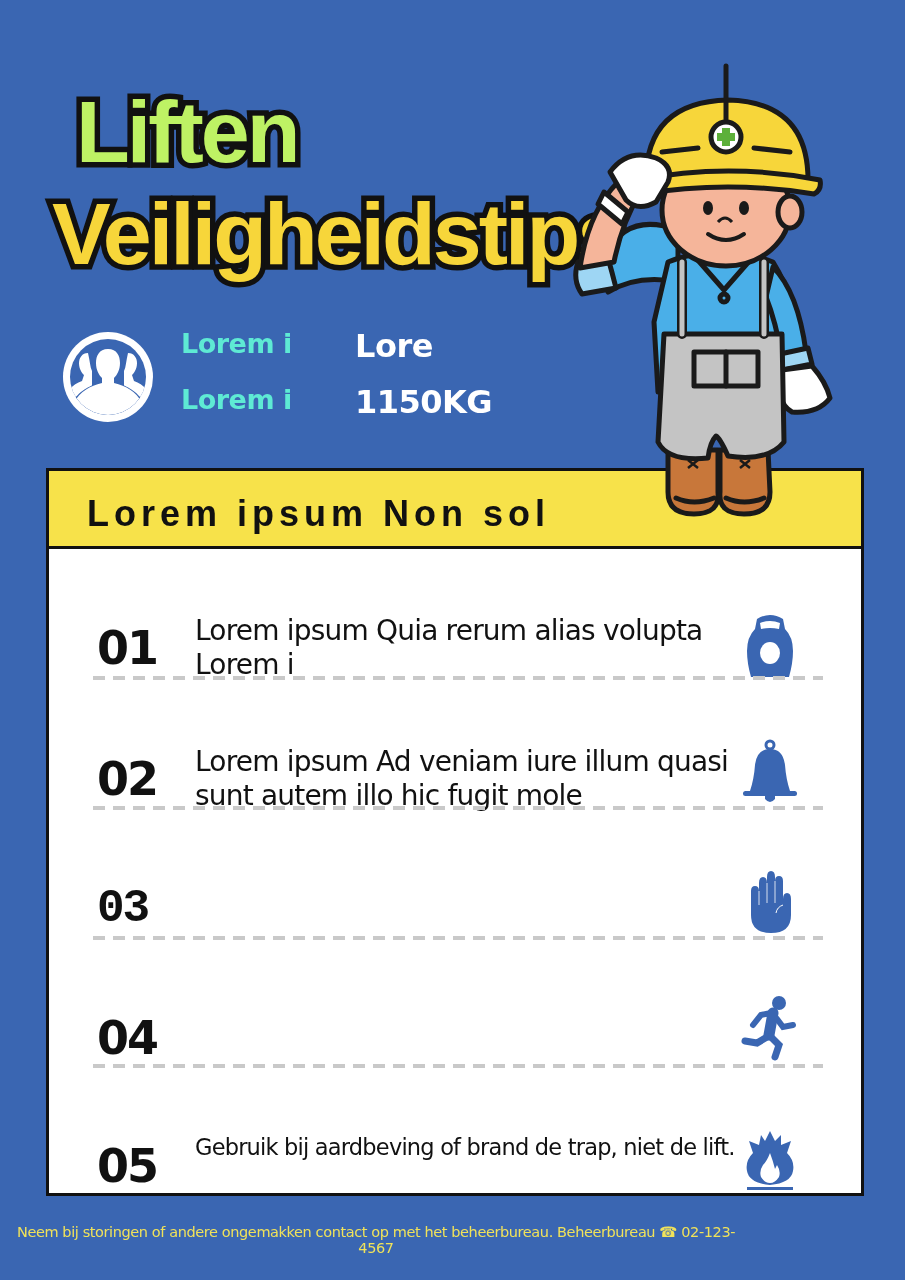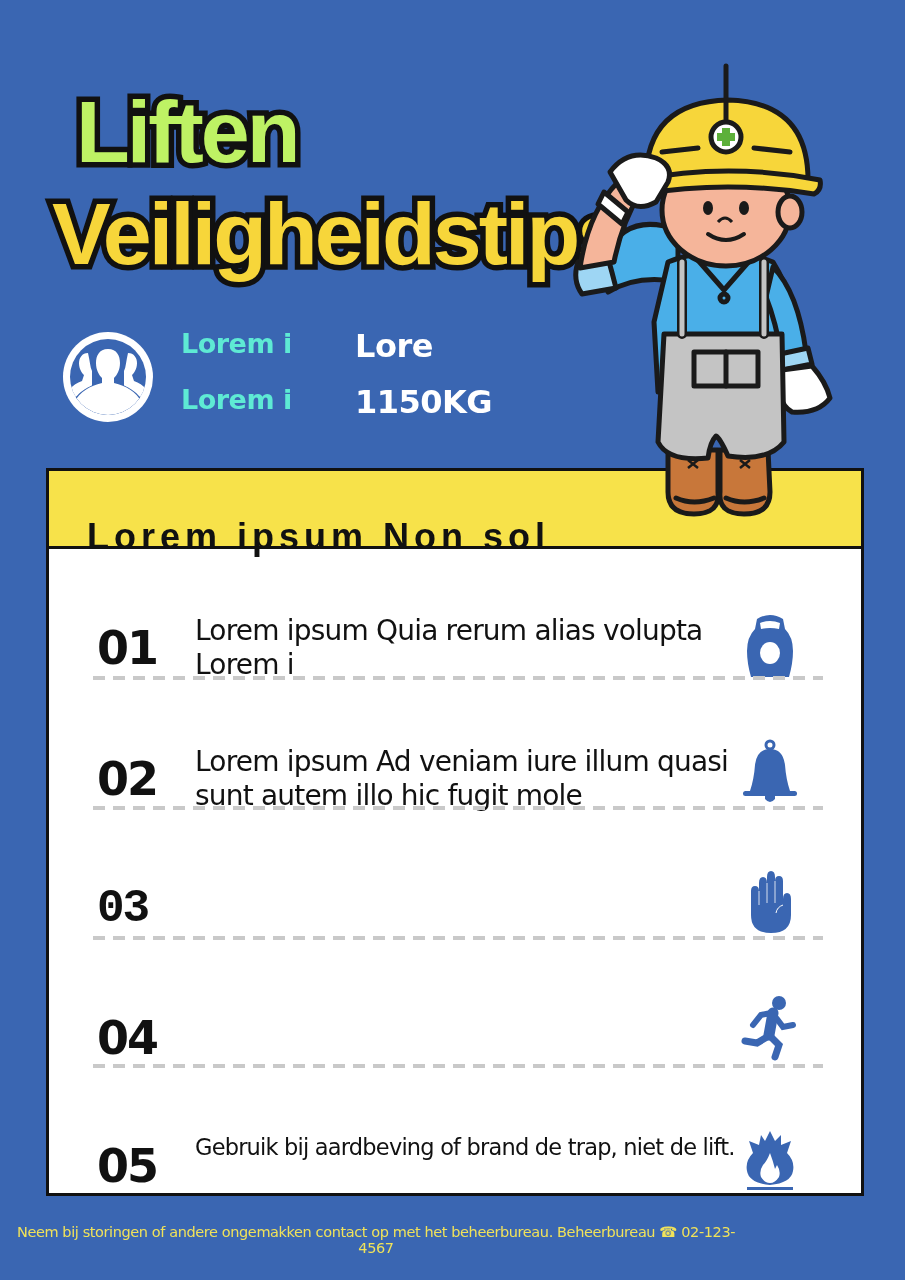--- a/index.html
+++ b/index.html
@@ -43,21 +43,21 @@
     position: absolute; left: 46px; top: 468px; width: 818px; height: 728px;
     background: #ffffff; border: 3px solid #111;
   }
   .card-header {
     position: absolute; left: 0; top: 0; right: 0; height: 78px;
     background: #F7E24A; border-bottom: 3px solid #111;
   }
   .card-header-title {
     position: absolute; left: 38px; top: 22px;
     font-family: "Liberation Sans", sans-serif; font-weight: 700;
-    font-size: 36px; letter-spacing: 5px; color: #111; white-space: nowrap; margin-top: 23px;
+    font-size: 36px; letter-spacing: 5px; color: #111; white-space: nowrap;
   }
   .item {
     position: absolute; left: 0; right: 0; height: 130px; margin-top: 32px;
   }
   .item-num {
     position: absolute; left: 48px;
     font-family: "DejaVu Sans", sans-serif; font-weight: 700;
     font-size: 46px; color: #111; letter-spacing: -2px; line-height: 1;
   }
   .item-text {

